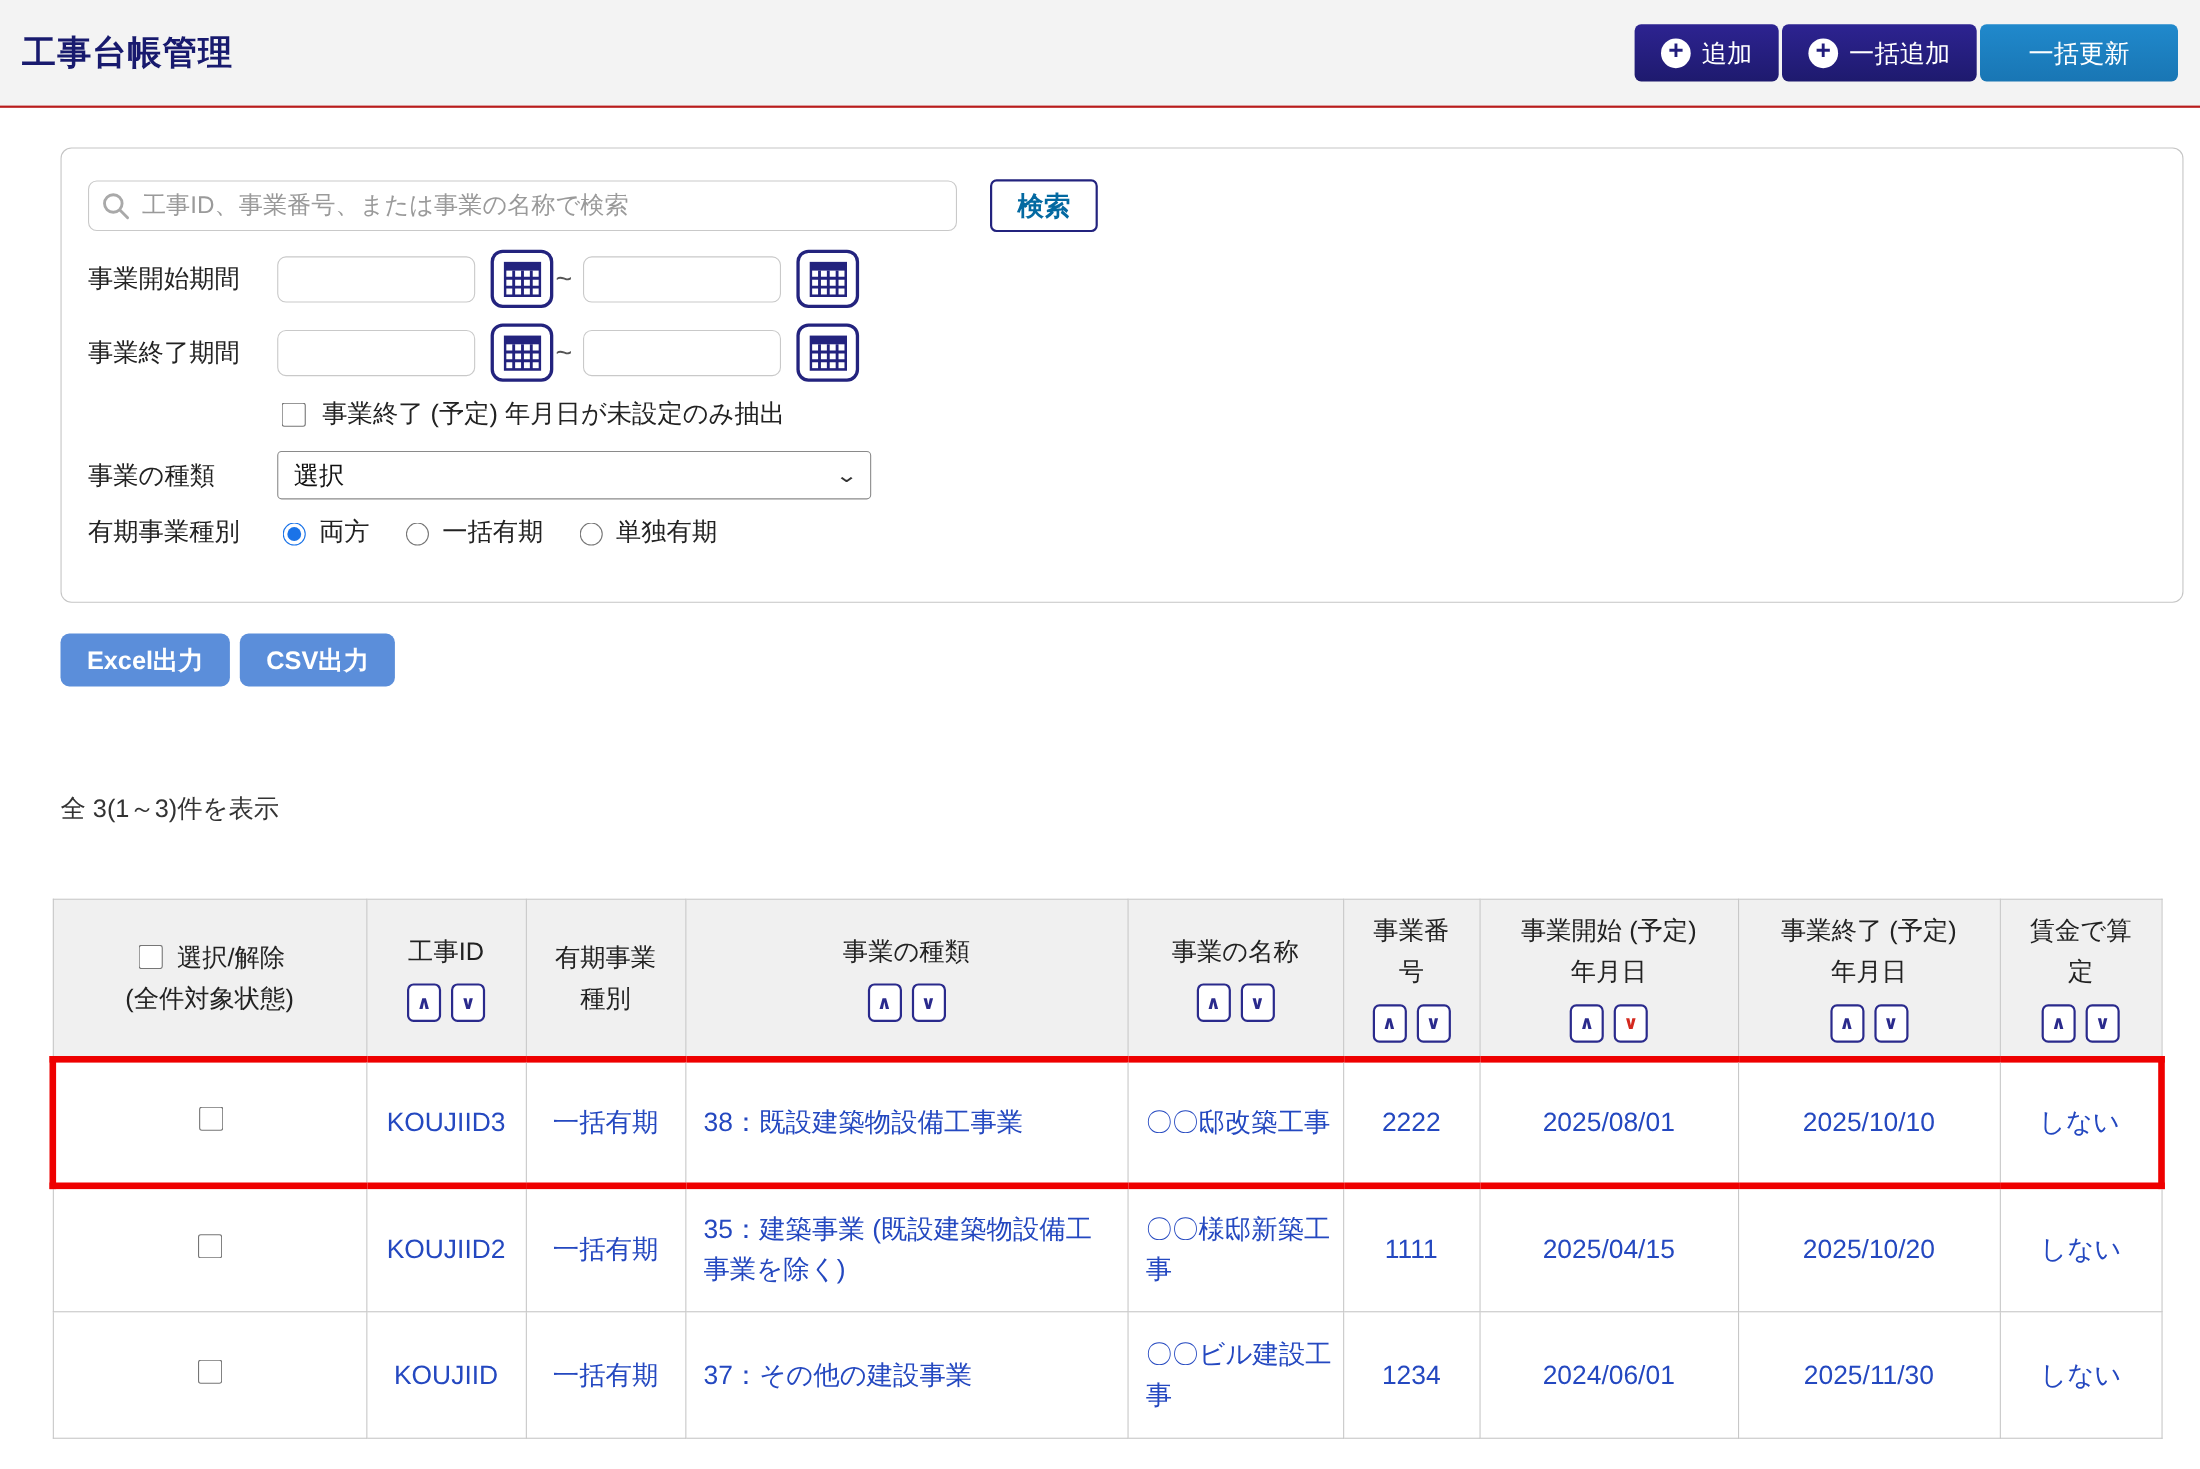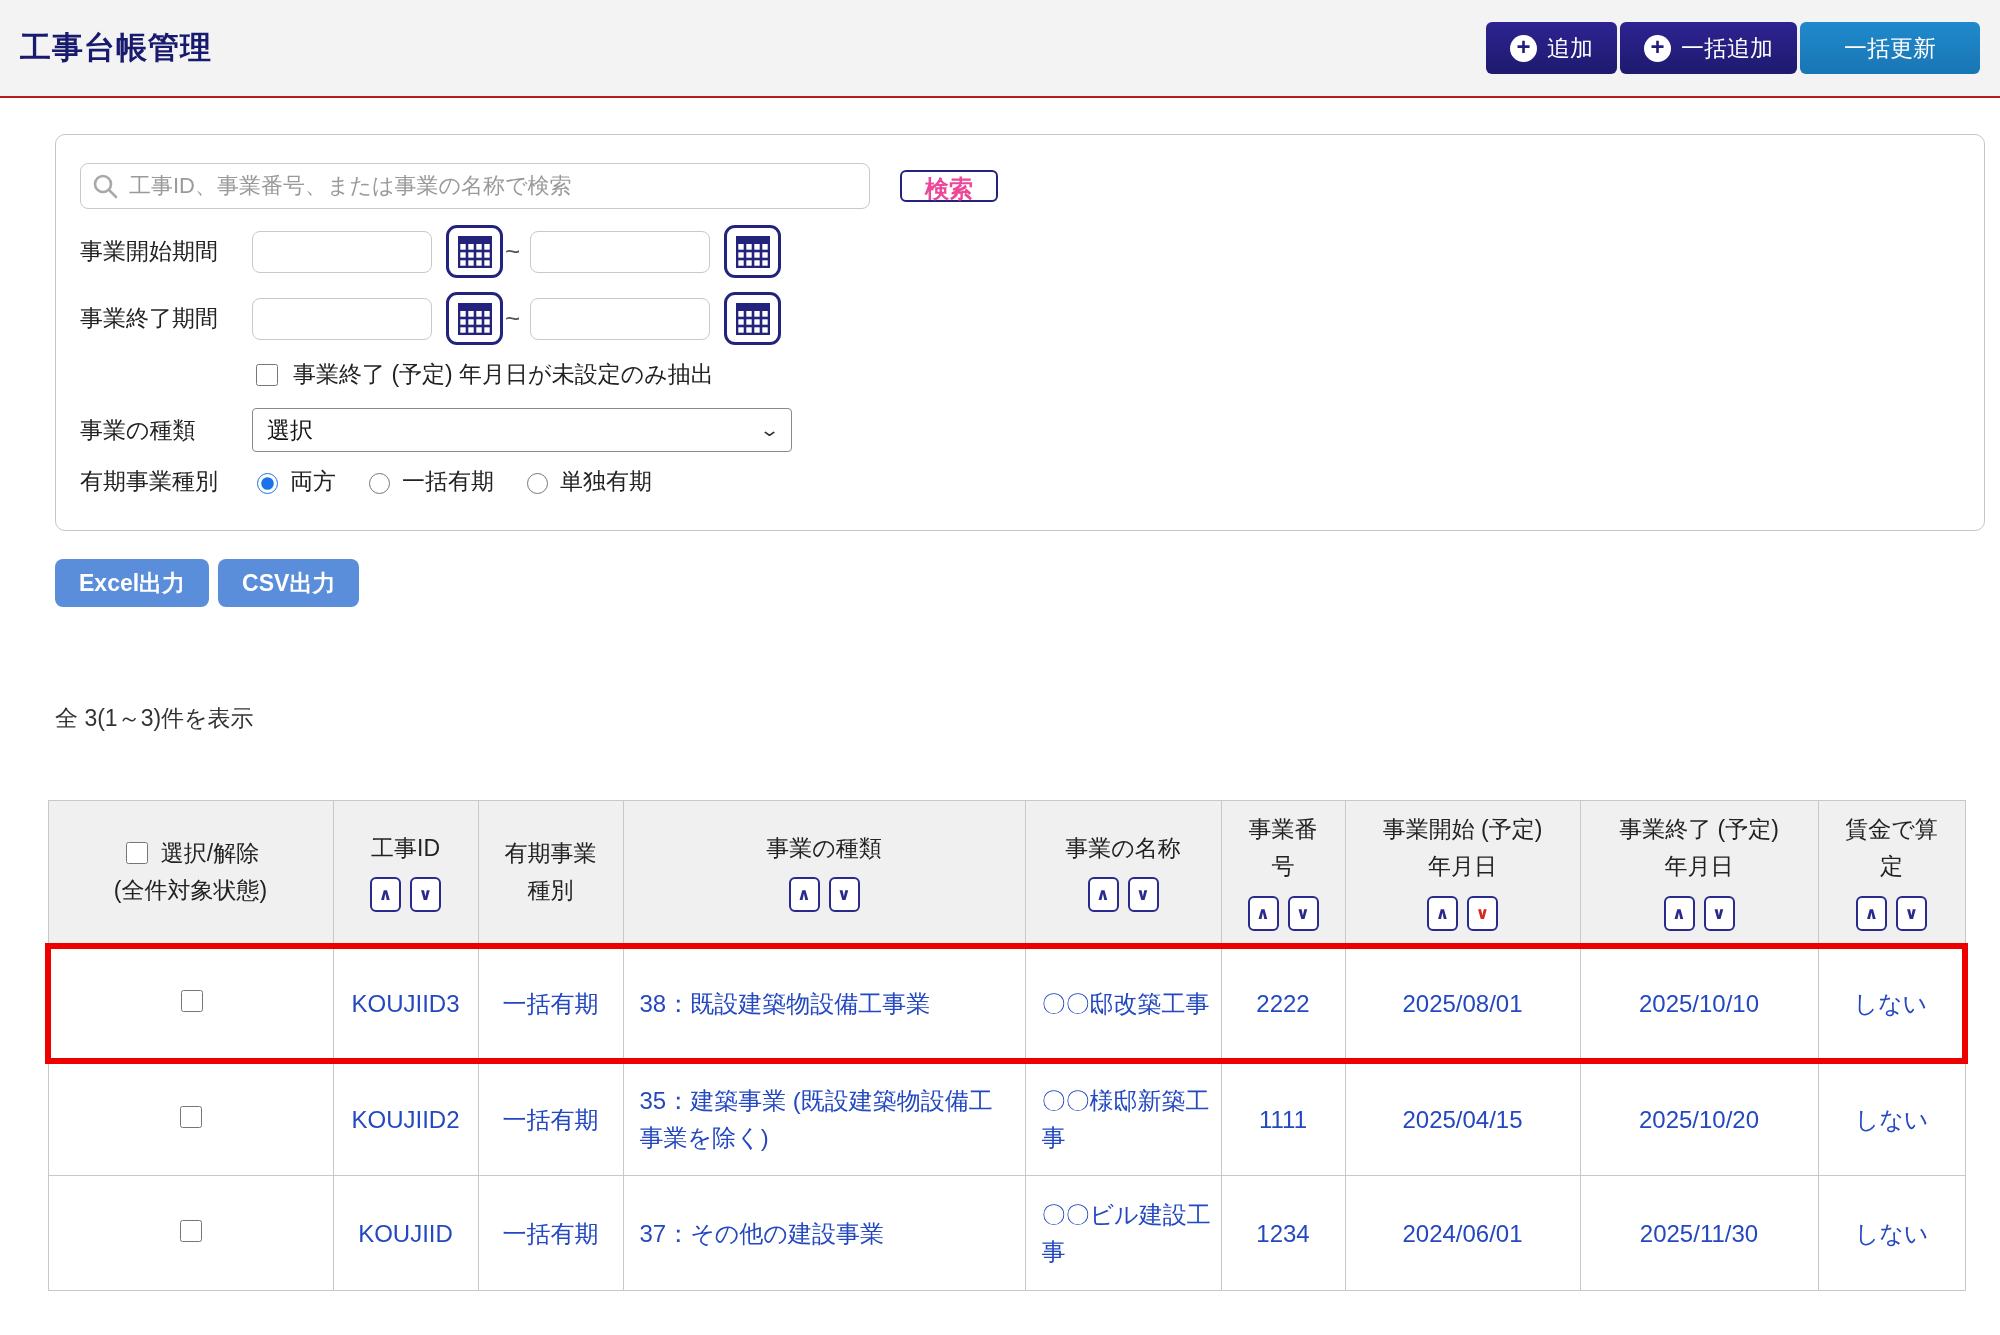--- a/index.html
+++ b/index.html
@@ -45,41 +45,41 @@
     height: 52px; padding: 0 44px;
     font-size: 23px; font-family: inherit; cursor: pointer;
   }
 
   
   .search-panel {
     margin: 36px 15px 0 55px;
     width: 1930px;
     border: 1px solid #c5c5c5;
     border-radius: 10px;
-    padding: 28px 24px 19px 24px;
+    padding: 28px 24px 34px 24px;
     background: #fff;
   }
   .search-row { display: flex; align-items: center; gap: 30px; margin-bottom: 16px; }
   .search-box { position: relative; width: 790px; }
   .search-box input {
     width: 100%; height: 46px;
     border: 1px solid #c9c9c9; border-radius: 8px;
     padding: 0 14px 0 48px;
     font-size: 22px; font-family: inherit; color: #444;
     outline: none;
   }
   .search-box input::placeholder { color: #9a9a9a; }
   .search-icon {
     position: absolute; left: 12px; top: 50%; transform: translateY(-50%);
     width: 26px; height: 26px; display: inline-flex;
   }
   .btn-search {
-    width: 98px; height: 32px;
+    width: 98px; height: 48px;
     background: #fff; border: 2px solid #23237e; border-radius: 6px;
-    color: #ec4899; font-size: 24px; font-weight: bold; font-family: Liberation Serif, serif;
+    color: #0369a1; font-size: 24px; font-weight: bold; font-family: Liberation Serif, serif;
     cursor: pointer;
   }
 
   .form-row { display: flex; align-items: center; margin: 14px 0; font-size: 23px; color: #222; }
   .form-label { width: 172px; flex: 0 0 172px; }
   .date-input {
     width: 180px; height: 42px;
     border: 1px solid #c9c9c9; border-radius: 8px;
     font-size: 21px; font-family: inherit; padding: 0 10px;
     margin-right: 14px; outline: none;

